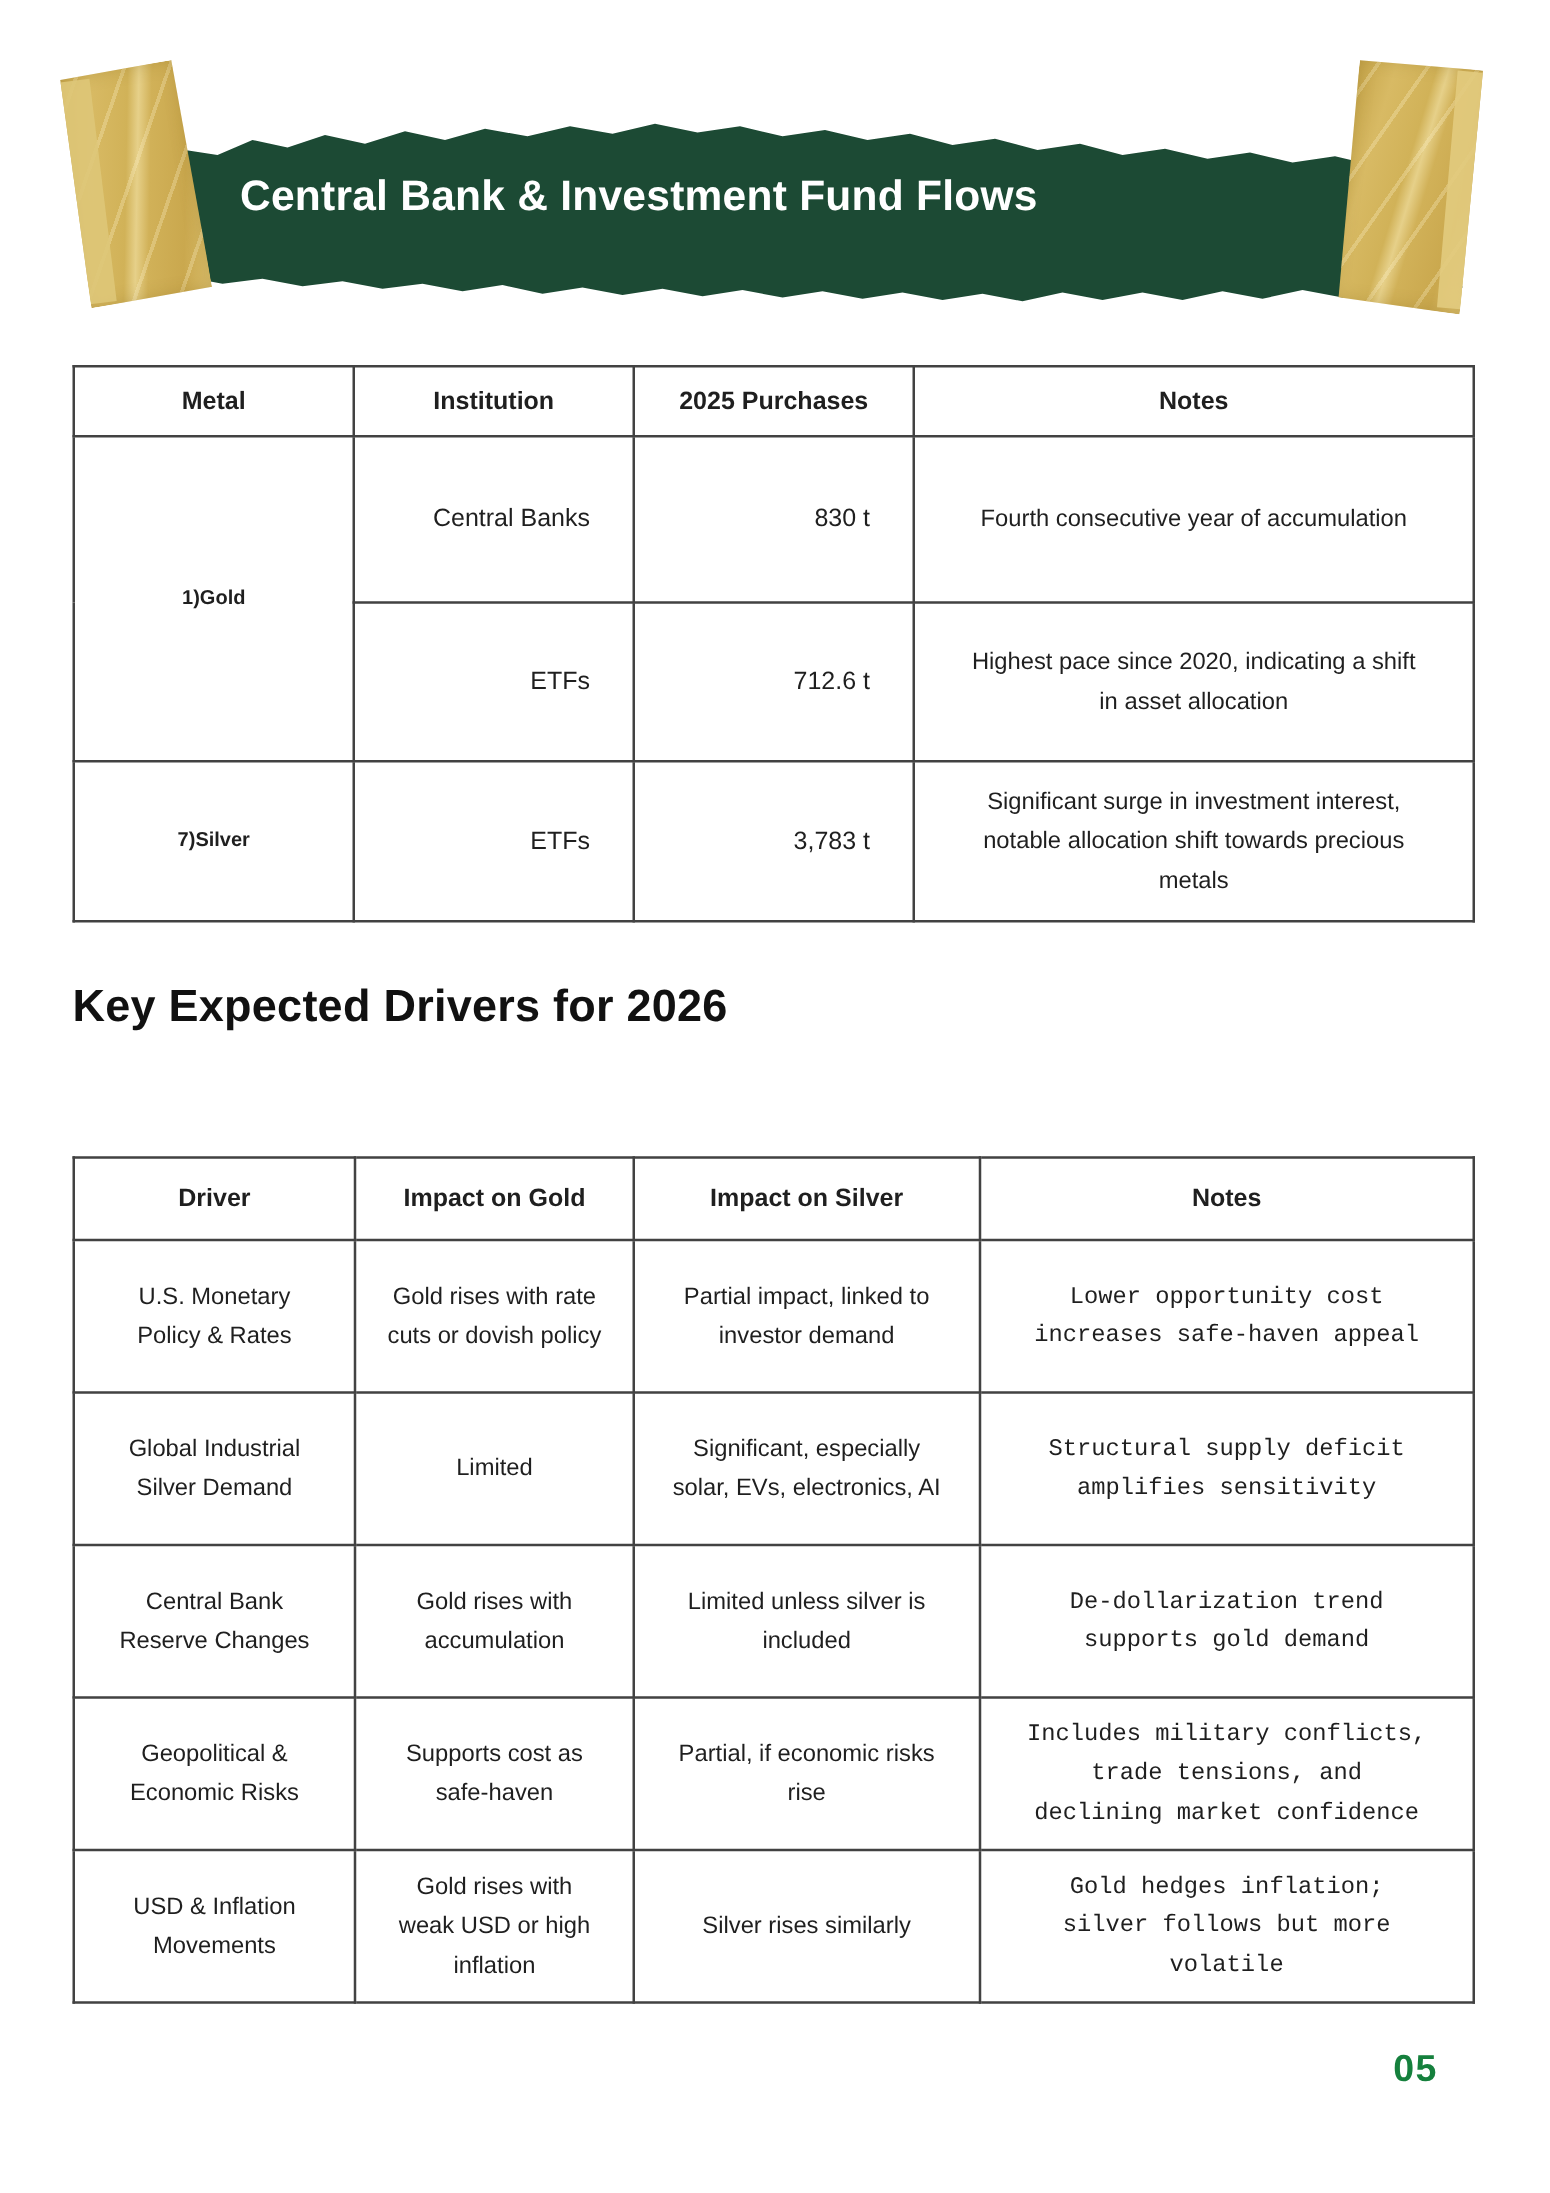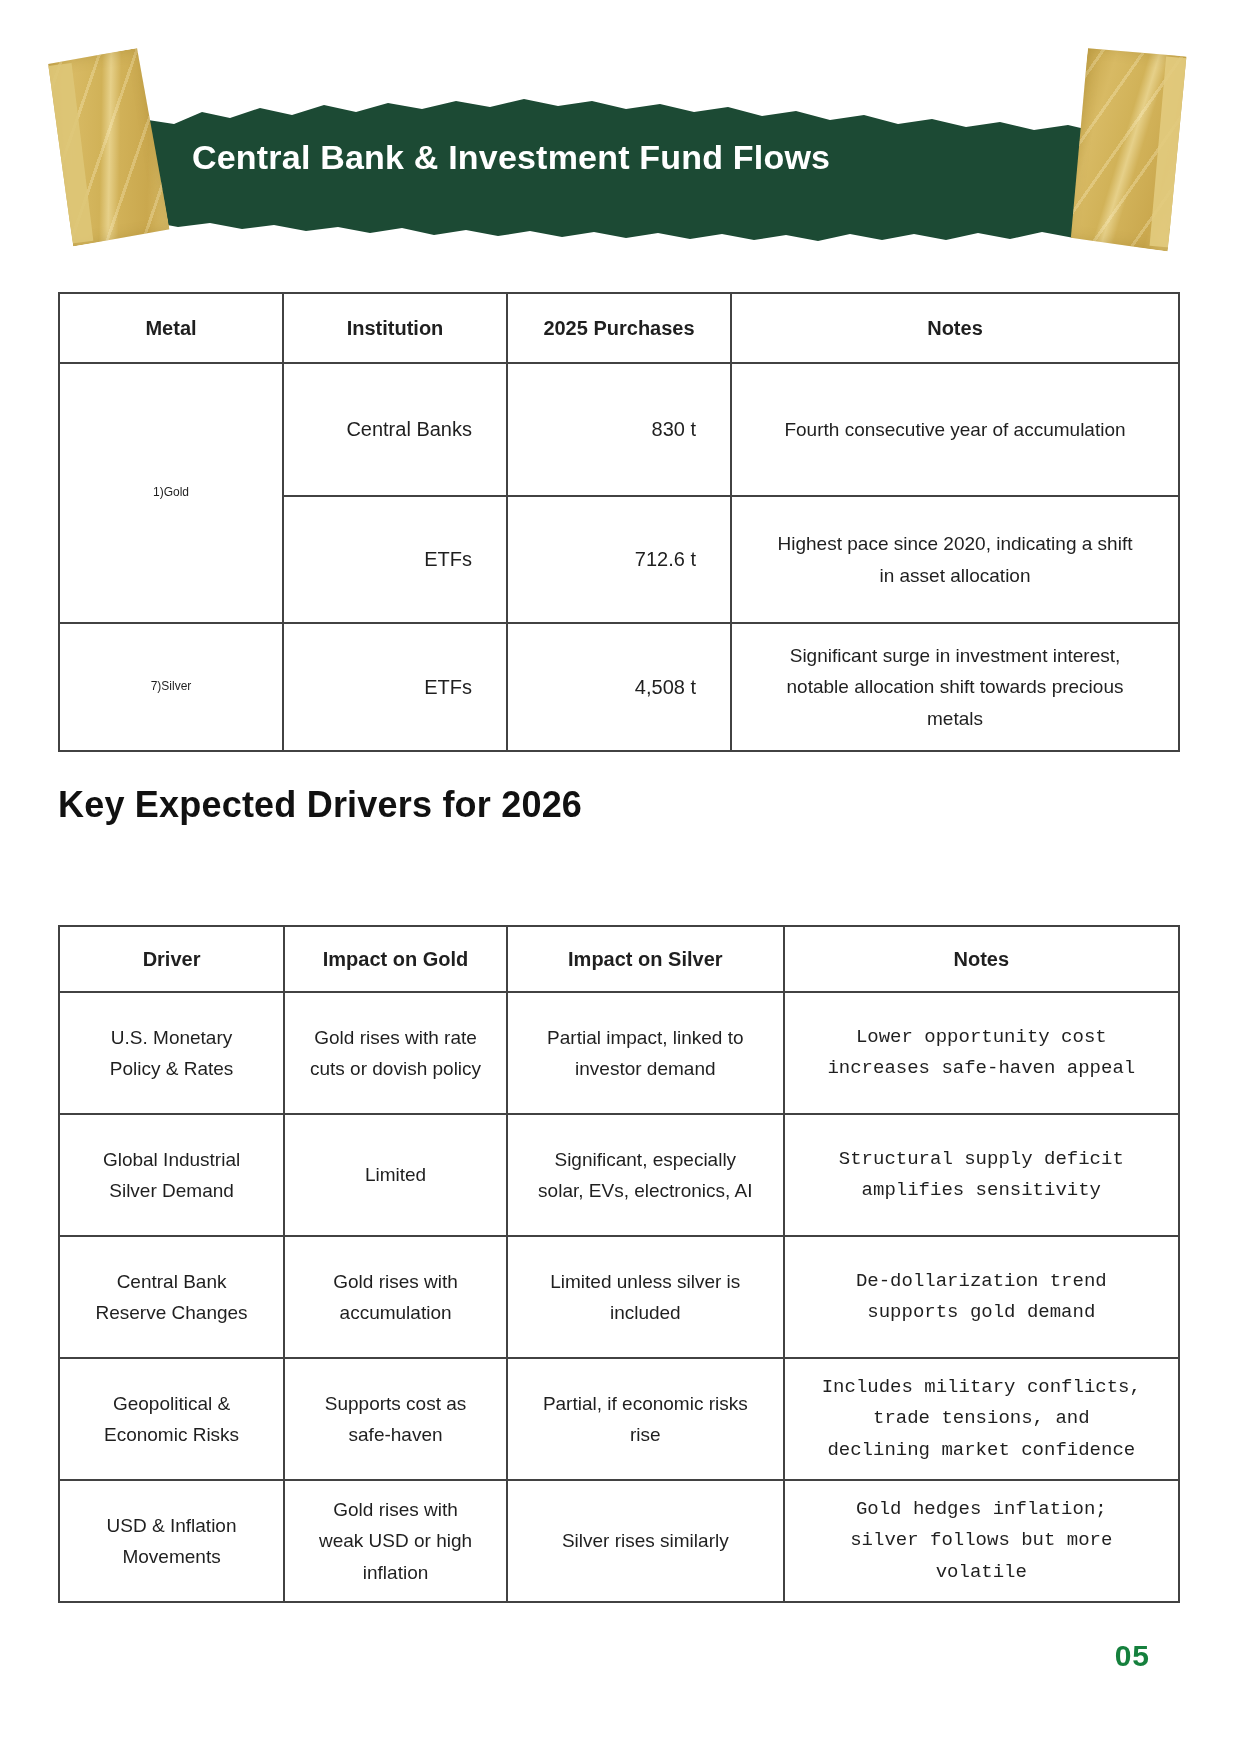--- a/index.html
+++ b/index.html
@@ -75,25 +75,25 @@
     padding: 6px 34px;
   }
   table.doc-table th { font-weight: 700; font-size: 20px; }
 
   
   #flows-table { top: 292px; }
   #flows-table col.c1 { width: 20%; }
   #flows-table col.c2 { width: 20%; }
   #flows-table col.c3 { width: 20%; }
   #flows-table col.c4 { width: 40%; }
-  #flows-table thead tr { height: 70px; }
+  #flows-table thead tr { height: 56px; }
   #flows-table tr.r1 { height: 133px; }
   #flows-table tr.r2 { height: 127px; }
   #flows-table tr.r3 { height: 128px; }
-  #flows-table td.metal-cell { font-weight: 400; font-size: 12px; border-radius: 17px; }
+  #flows-table td.metal-cell { font-weight: 700; font-size: 16px; border-radius: 17px; }
   #flows-table td.inst-cell, #flows-table td.qty-cell { font-size: 20px; text-align: right; }
   #flows-table td.notes-cell { padding: 6px 40px; }
 
   
   .section-heading {
     position: absolute; left: 58px; top: 784px;
     font-size: 36px; font-weight: 700;
     color: #111111;
     letter-spacing: 0.2px;
   }
@@ -163,21 +163,21 @@
       <td class="notes-cell">Fourth consecutive year of accumulation</td>
     </tr>
     <tr class="r2">
       <td class="inst-cell">ETFs</td>
       <td class="qty-cell">712.6 t</td>
       <td class="notes-cell">Highest pace since 2020, indicating a shift in asset allocation</td>
     </tr>
     <tr class="r3">
       <td class="metal-cell">7)Silver</td>
       <td class="inst-cell">ETFs</td>
-      <td class="qty-cell">4,508 t</td>
+      <td class="qty-cell">3,783 t</td>
       <td class="notes-cell">Significant surge in investment interest, notable allocation shift towards precious metals</td>
     </tr>
   </tbody>
 </table>
 
 <h2 class="section-heading">Key Expected Drivers for 2026</h2>
 
 <table class="doc-table" id="drivers-table">
   <colgroup>
       <col class="c1">

